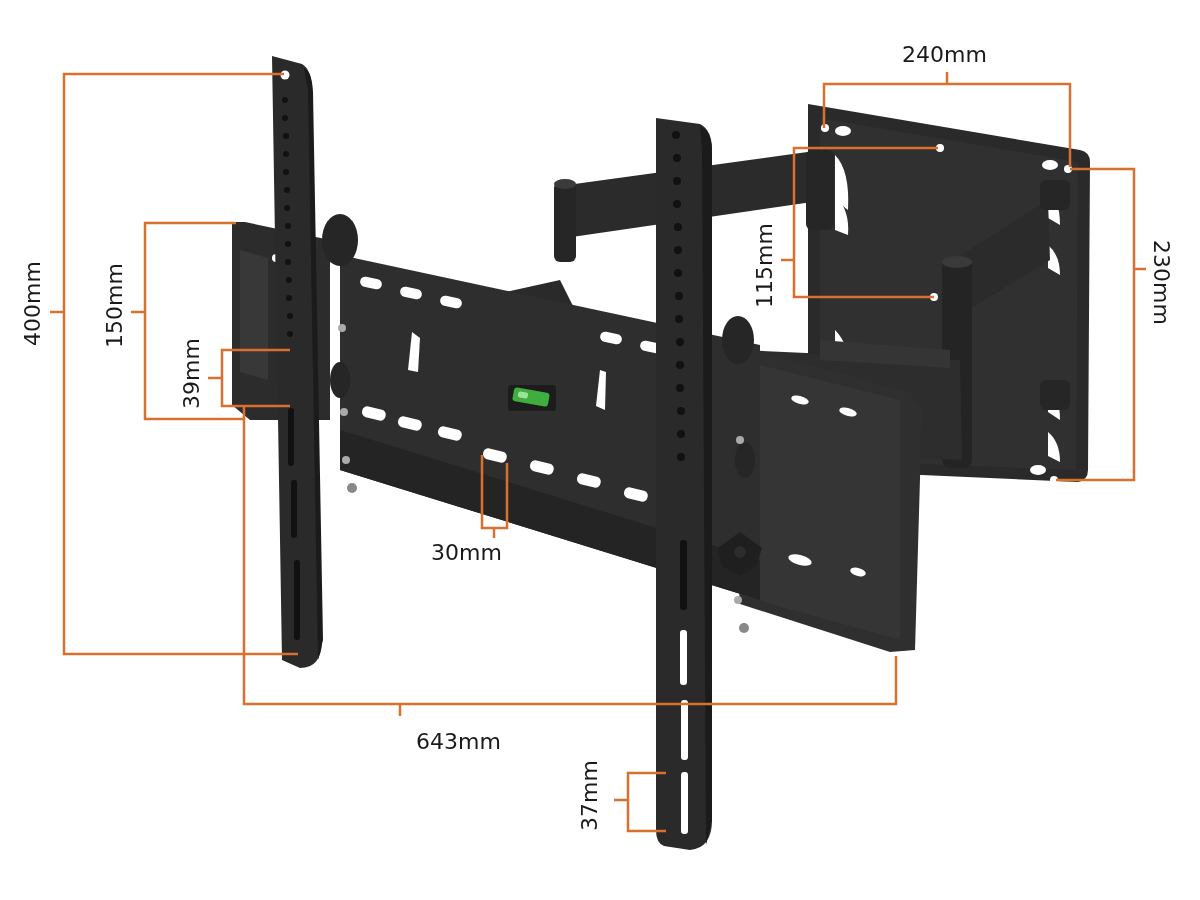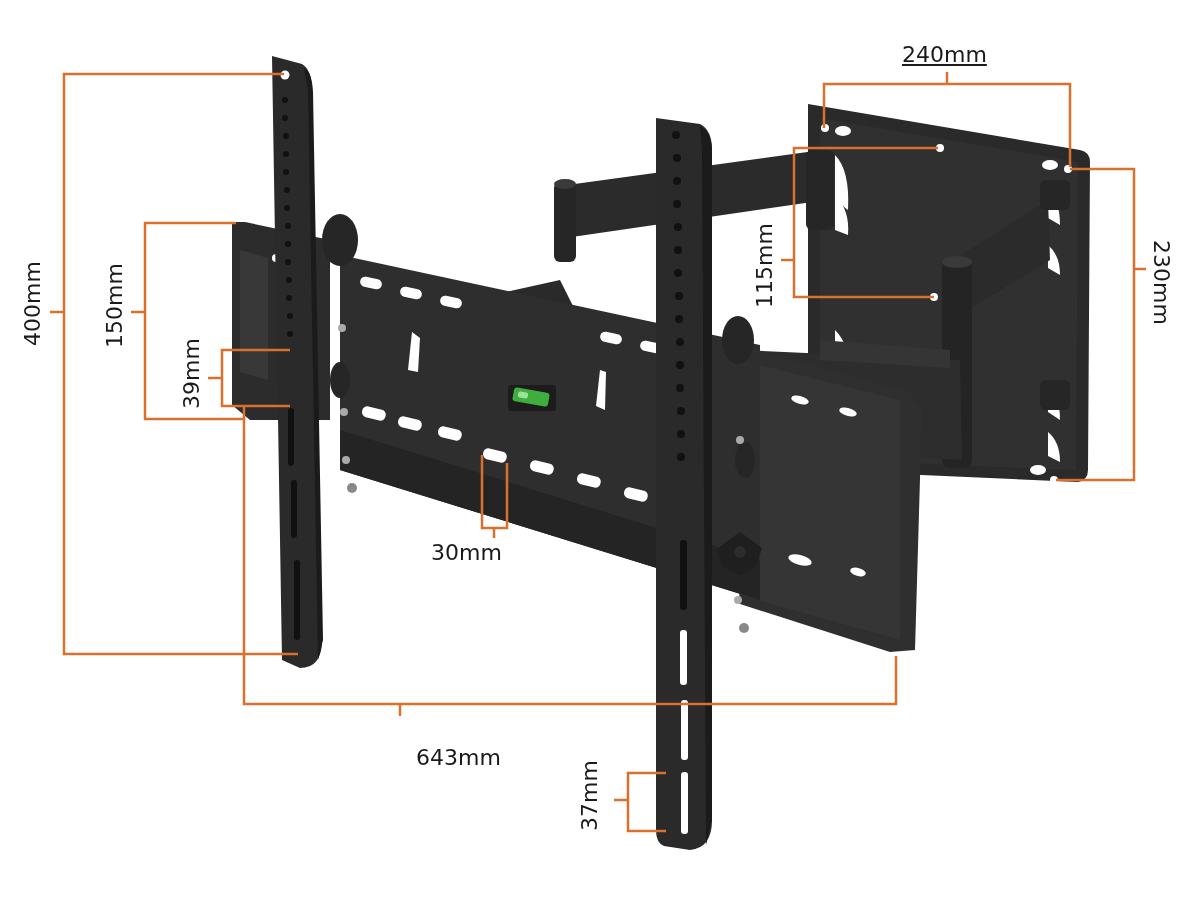--- a/index.html
+++ b/index.html
@@ -202,18 +202,18 @@
       <path d="M1070 169 L1134 169 L1134 480 L1056 480"></path>
       <line x1="1134" y1="269" x2="1146" y2="269"></line>
     </g>
   </svg>
 
   
   <div class="lbl rot-ccw" style="left:-2px; top:300px; width:70px; text-align:center;">400mm</div>
   <div class="lbl rot-ccw" style="left:80px; top:302px; width:70px; text-align:center;">150mm</div>
   <div class="lbl rot-ccw" style="left:162px; top:368px; width:60px; text-align:center;">39mm</div>
   <div class="lbl" style="left:431px; top:542px;">30mm</div>
-  <div class="lbl" style="left:416px; top:731px;margin-top:16px;">643mm</div>
+  <div class="lbl" style="left:416px; top:731px;">643mm</div>
   <div class="lbl rot-ccw" style="left:560px; top:790px; width:60px; text-align:center;">37mm</div>
-  <div class="lbl" style="left:902px; top:44px;text-decoration:underline;">240mm</div>
+  <div class="lbl" style="left:902px; top:44px;">240mm</div>
   <div class="lbl rot-ccw" style="left:730px; top:262px; width:70px; text-align:center;">115mm</div>
   <div class="lbl rot-cw" style="left:1126px; top:264px; width:70px; text-align:center;">230mm</div>
 </div>
 
 </body></html>

